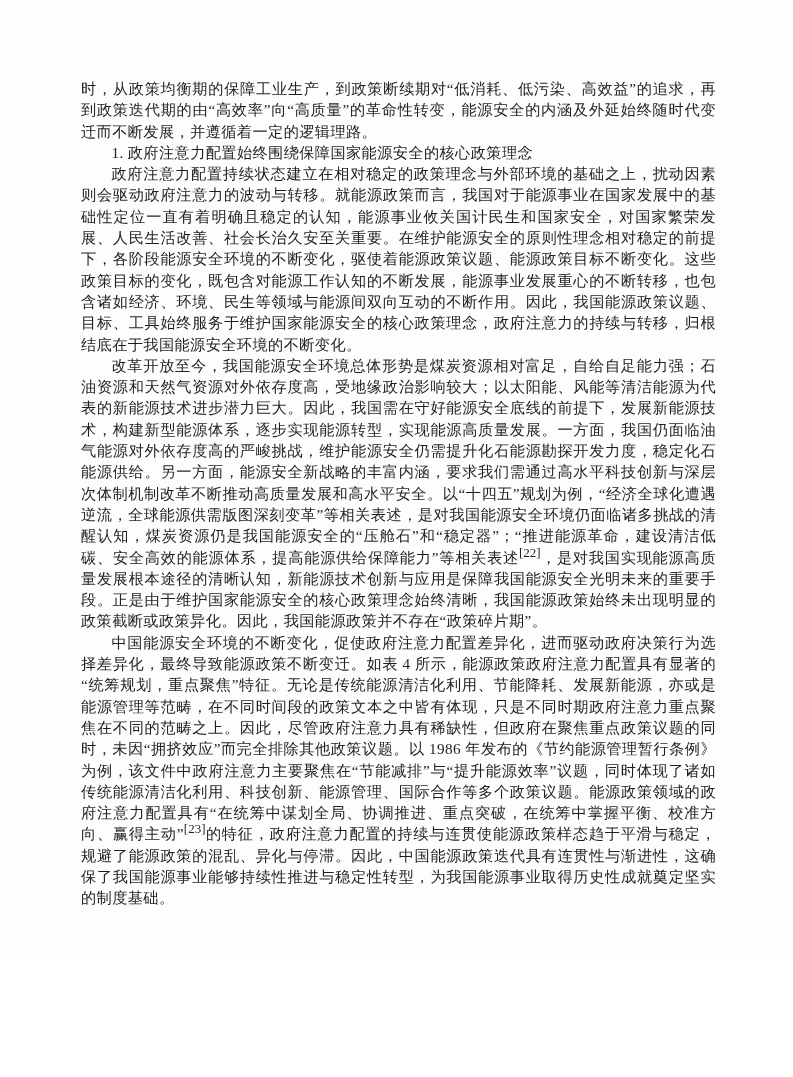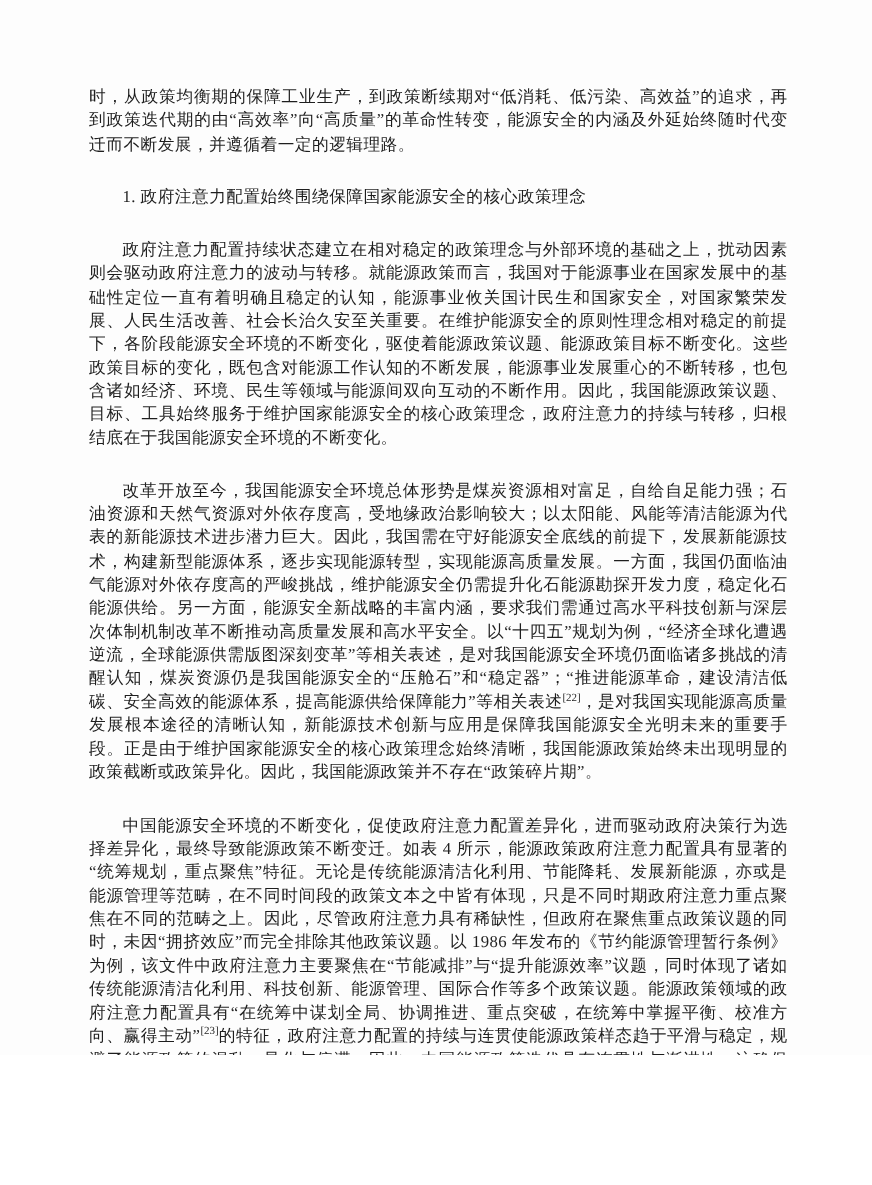--- a/index.html
+++ b/index.html
@@ -26,27 +26,26 @@
     text-align: justify;
     text-justify: inter-character;
     letter-spacing: 0.4px;
   }
   .para {
     margin: 0;
     padding: 0;
   }
   .para.indent {
     text-indent: 2em;
-    margin-top: 27px;
   }
   .para.heading {
     text-indent: 2em;
   }
   sup.ref {
-    font-size: 10px;
+    font-size: 13px;
     line-height: 0;
     vertical-align: super;
     letter-spacing: 0;
   }
   .page-number {
     position: absolute;
     top: 998px;
     right: 76px;
     font-size: 19px;
     letter-spacing: 1px;

